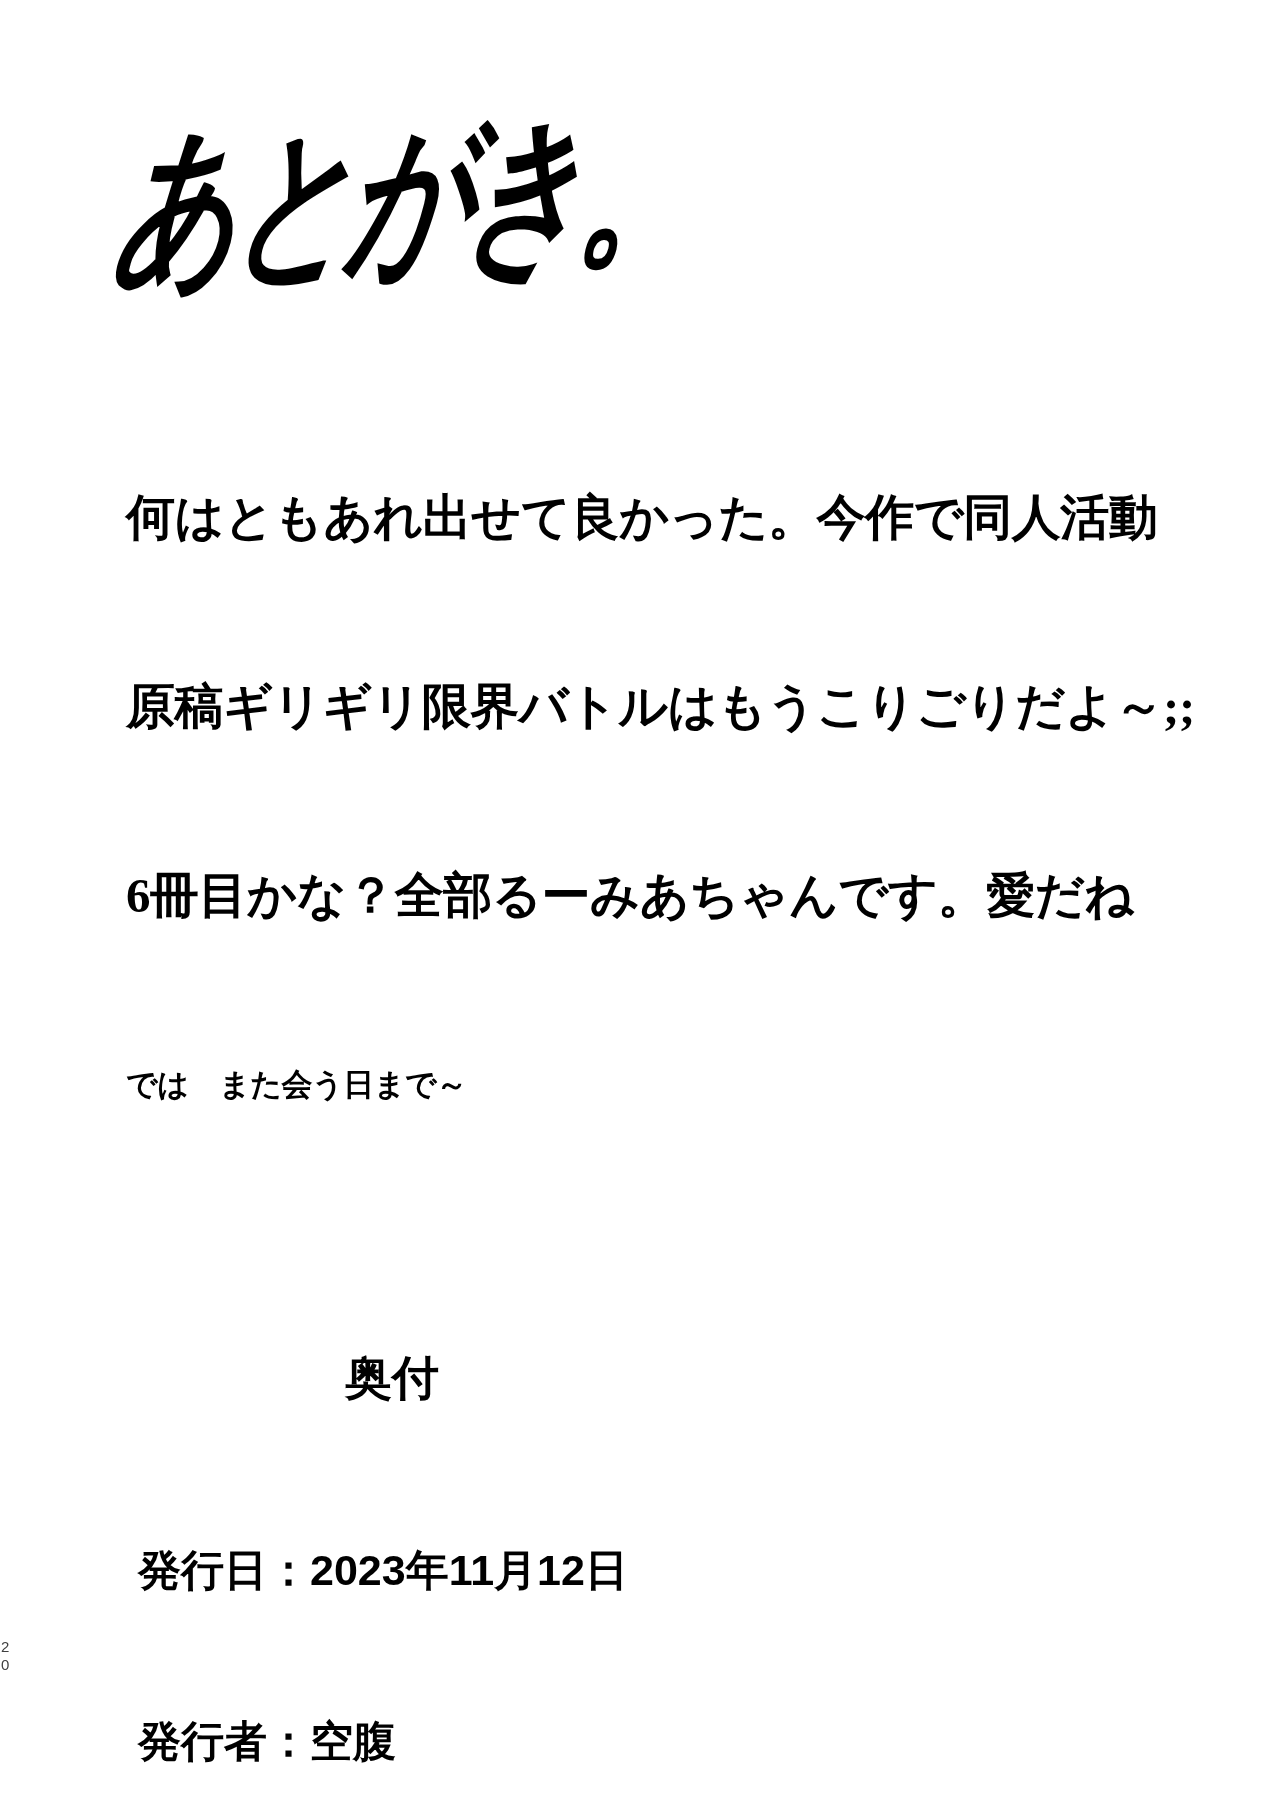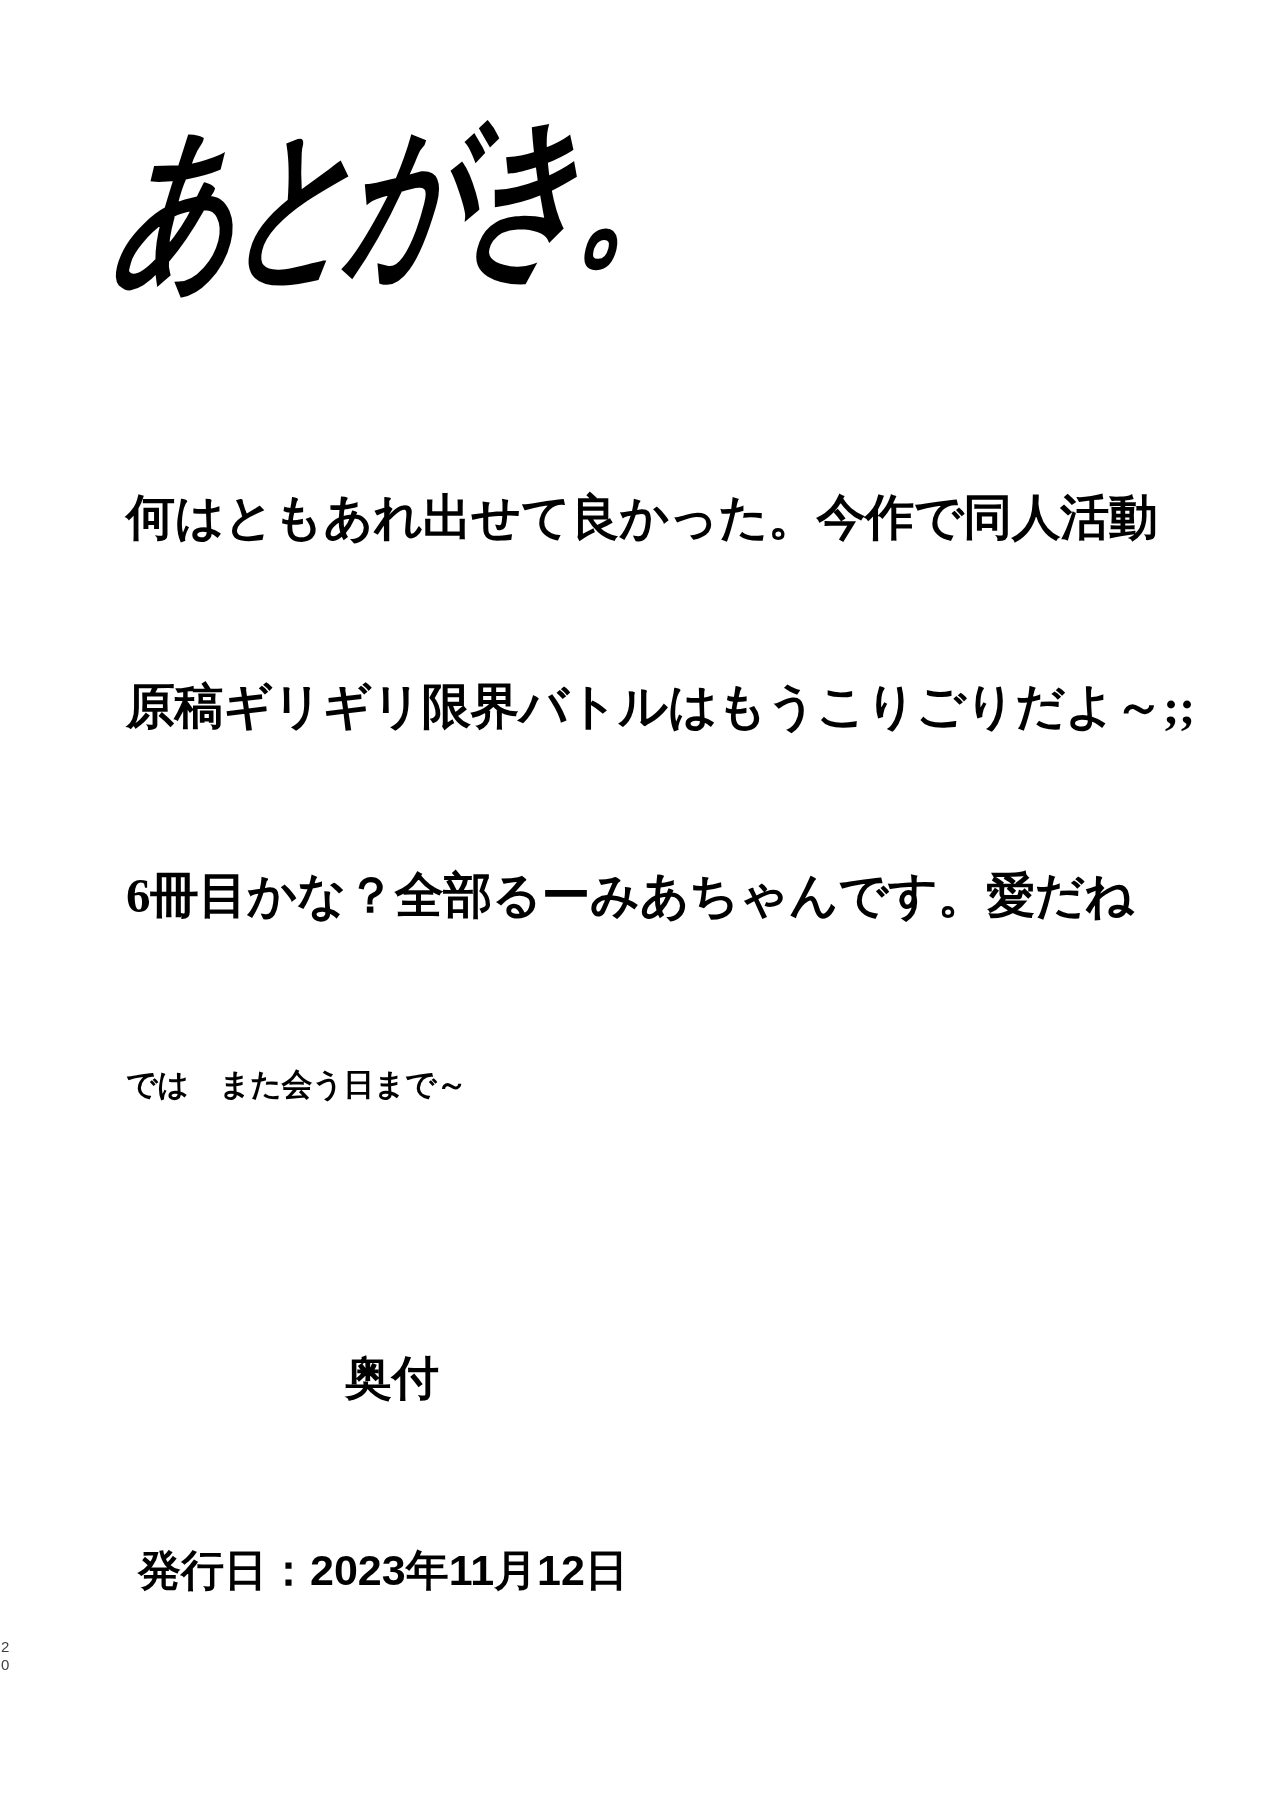--- a/index.html
+++ b/index.html
@@ -94,19 +94,20 @@
     <div class="line">何はともあれ出せて良かった。今作で同人活動</div>
     <div class="line">原稿ギリギリ限界バトルはもうこりごりだよ～;;</div>
     <div class="line">6冊目かな？全部るーみあちゃんです。愛だね</div>
     <div class="line small">では　また会う日まで～</div>
   </div>
 
   <div class="colophon-heading">奥付</div>
 
   <div class="colophon">
     <div class="line">発行日：2023年11月12日</div>
+    <div class="line">発行者：空腹</div>
     
     
   </div>
 
   <div class="page-number">20</div>
 
 </div>
 
 </body></html>

